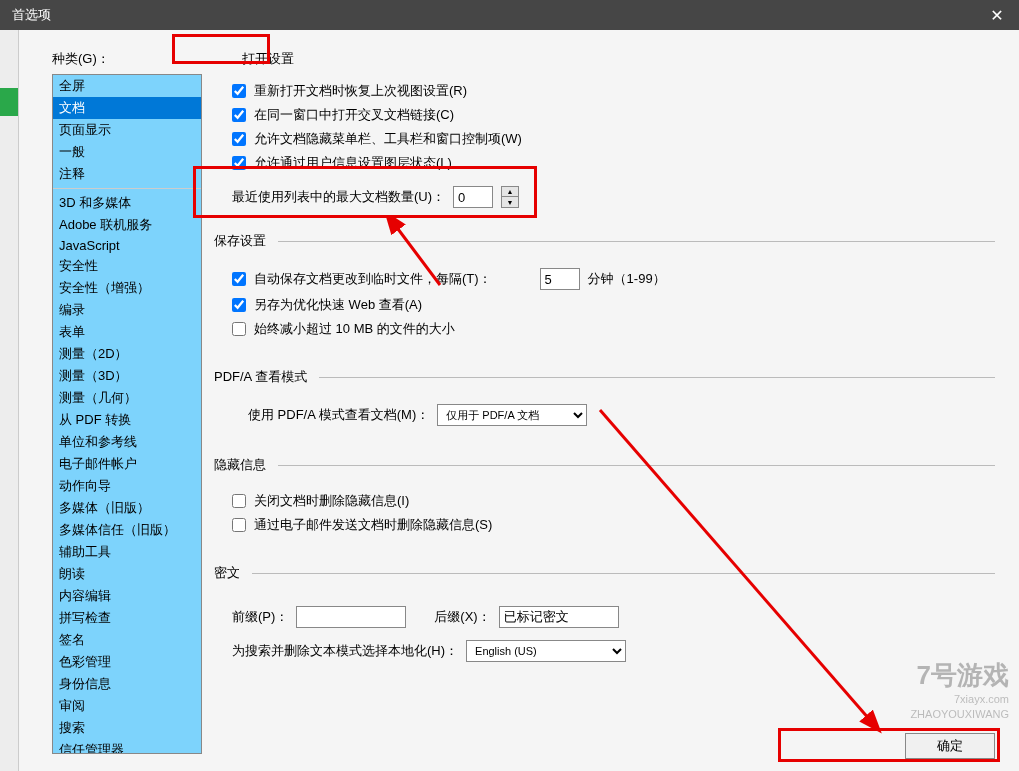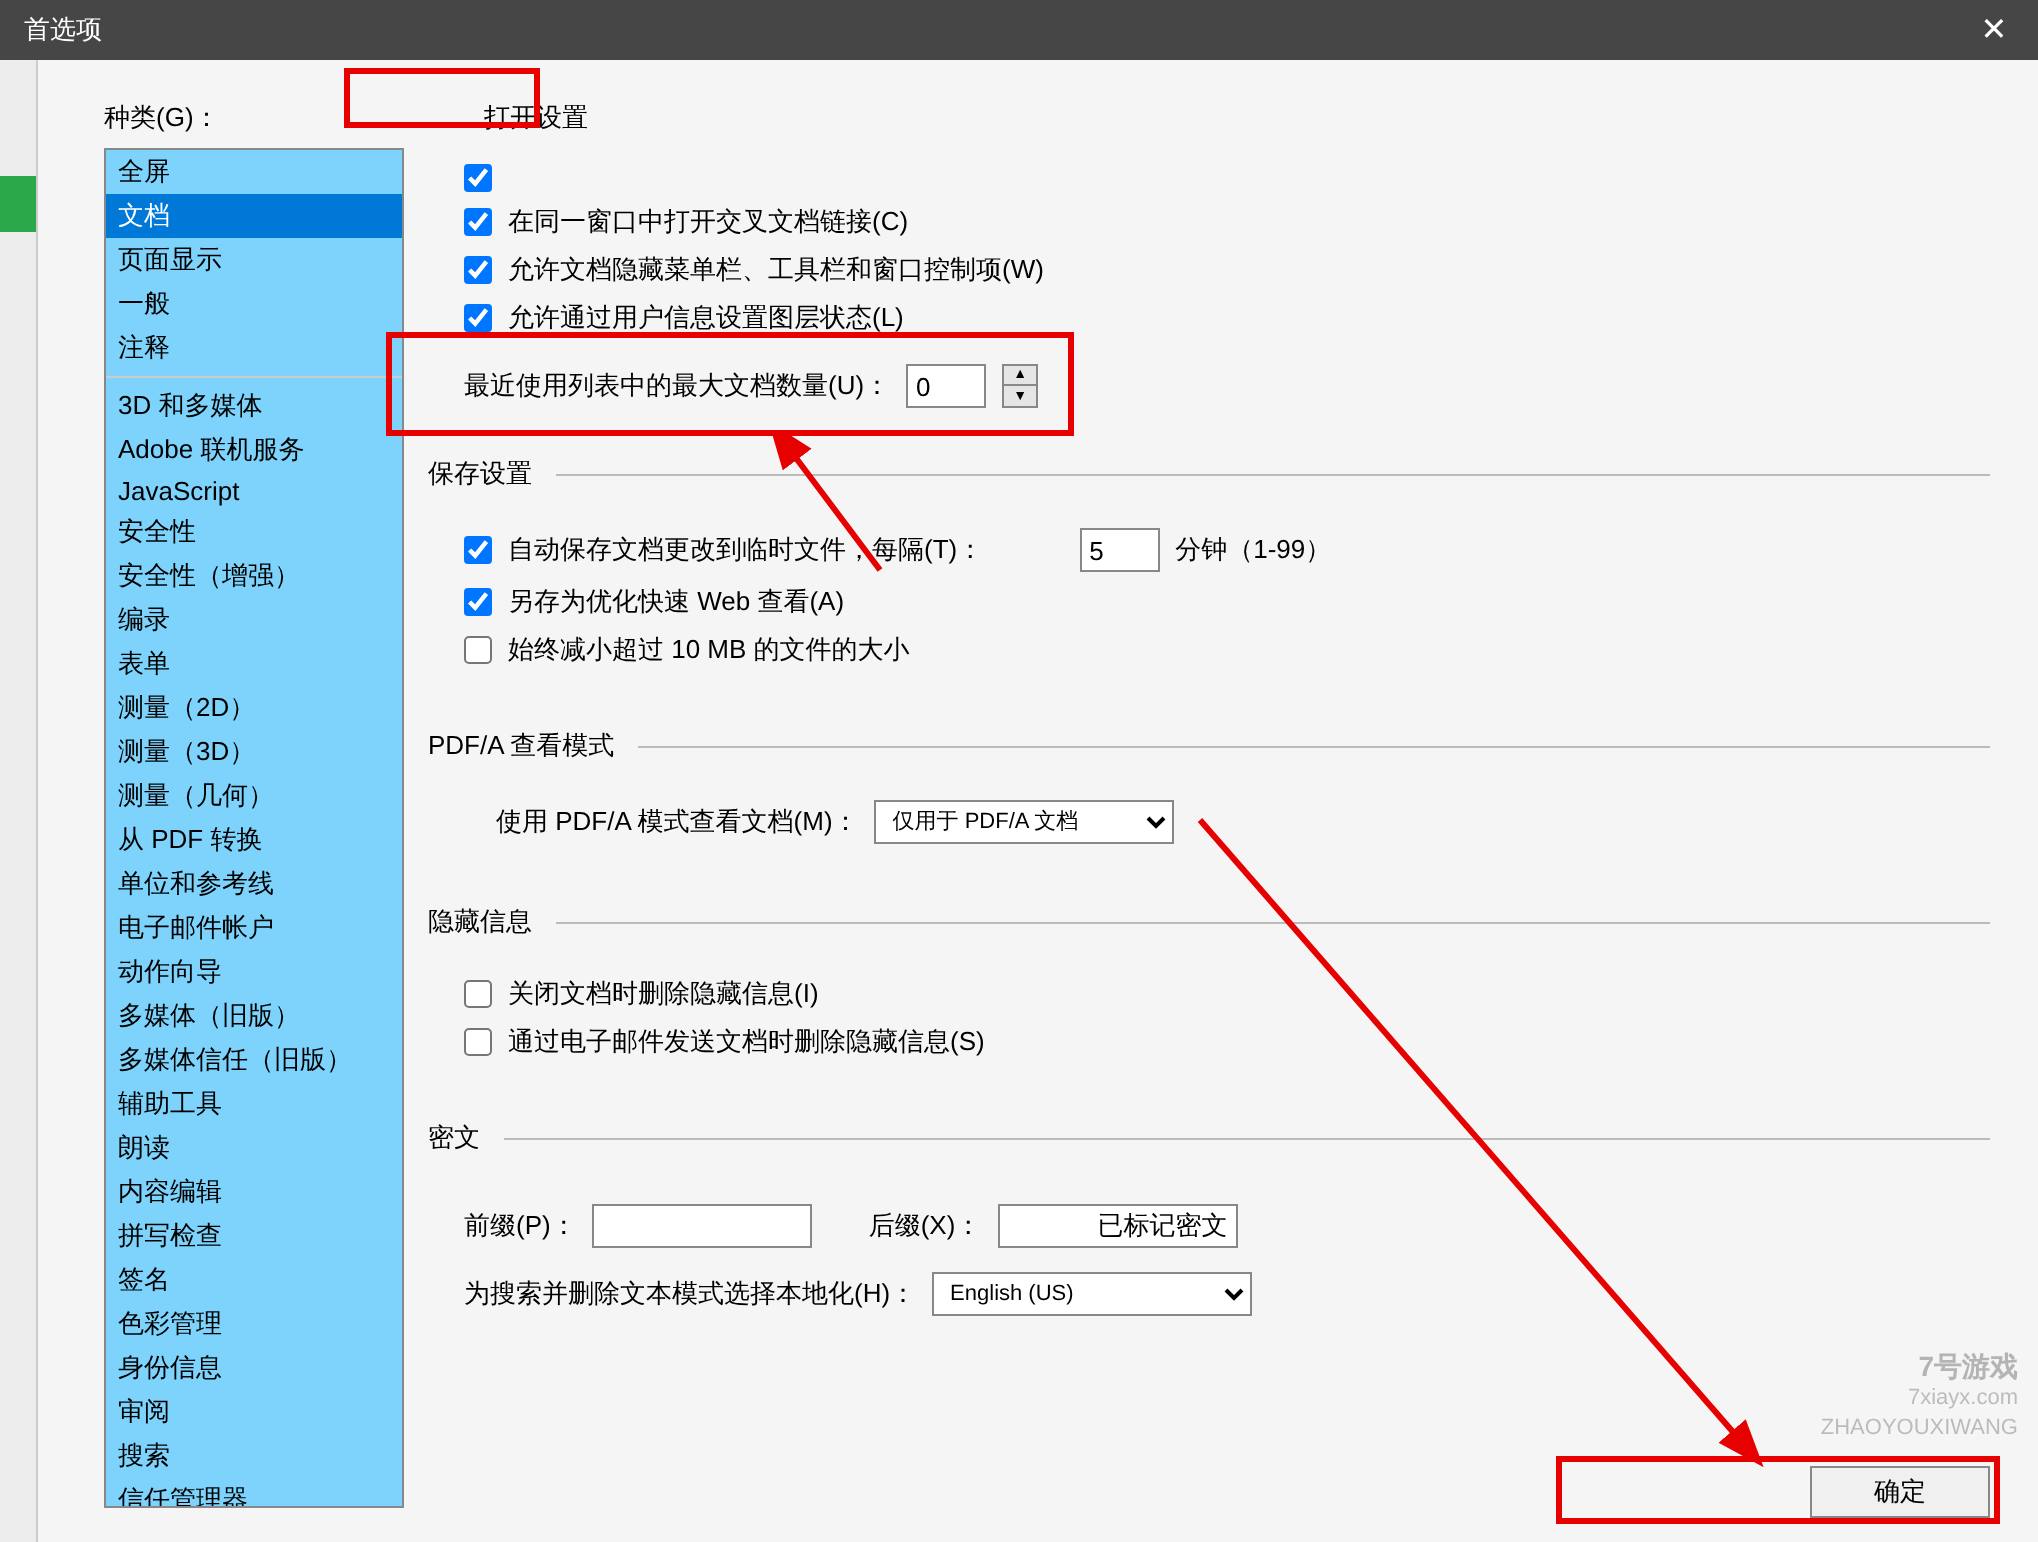--- a/index.html
+++ b/index.html
@@ -32,21 +32,21 @@
 .highlight-box { border: 3px solid #e60000; position: absolute; pointer-events: none; }
 .hl-open { left: 172px; top: 34px; width: 98px; height: 30px; }
 .hl-recent { left: 193px; top: 166px; width: 344px; height: 52px; }
 .hl-button { right: 19px; bottom: 9px; width: 222px; height: 34px; }
 
 .arrow-svg { position: absolute; pointer-events: none; }
 
 .left-green { position: absolute; left: 0; top: 88px; width: 18px; height: 28px; background: #2aa84a; }
 
 .watermark { position: absolute; right: 10px; bottom: 50px; opacity: 0.45; font-size: 11px; color: #777; text-align: right; line-height: 1.3; }
-.watermark .big { font-size: 14px; font-weight: bold; color: #666; }
+.watermark .big { font-size: 26px; font-weight: bold; color: #666; }
 
 ::-webkit-scrollbar { width: 16px; }
 ::-webkit-scrollbar-track { background: #f0f0f0; border-left: 1px solid #ccc; }
 ::-webkit-scrollbar-thumb { background: #c0c0c0; border: 1px solid #999; }
 ::-webkit-scrollbar-button { display: block; height: 16px; background: #e5e5e5; border: 1px solid #999; }
 </style>
 </head>
 <body>
 
 <div class="titlebar">
@@ -95,20 +95,21 @@
         <div class="item">信任管理器</div>
       </div>
   </div>
 
   <div class="right-col">
 
     <div>
       <div class="group-title" style="margin-left:28px; margin-bottom:14px;">打开设置</div>
       <div class="row">
         <input type="checkbox" checked="" style="">
+        <label>重新打开文档时恢复上次视图设置(R)</label>
       </div>
       <div class="row">
         <input type="checkbox" checked="" style="">
         <label>在同一窗口中打开交叉文档链接(C)</label>
       </div>
       <div class="row">
         <input type="checkbox" checked="" style="">
         <label>允许文档隐藏菜单栏、工具栏和窗口控制项(W)</label>
       </div>
       <div class="row">
@@ -164,21 +165,21 @@
         <label>通过电子邮件发送文档时删除隐藏信息(S)</label>
       </div>
     </fieldset>
 
     <fieldset>
       <legend>密文</legend>
       <div class="row" style="margin-top:12px;">
         <label>前缀(P)：</label>
         <input class="txt" style="width: 110px;" value="">
         <label style="margin-left:20px;">后缀(X)：</label>
-        <input class="txt" style="width: 120px; text-align: right;" value="已标记密文">
+        <input class="txt" style="width: 120px;" value="已标记密文">
       </div>
       <div class="row" style="margin-top:12px;">
         <label>为搜索并删除文本模式选择本地化(H)：</label>
         <select class="select" style="width:160px;">
           <option>English (US)</option>
         </select>
       </div>
     </fieldset>
 
   </div>

